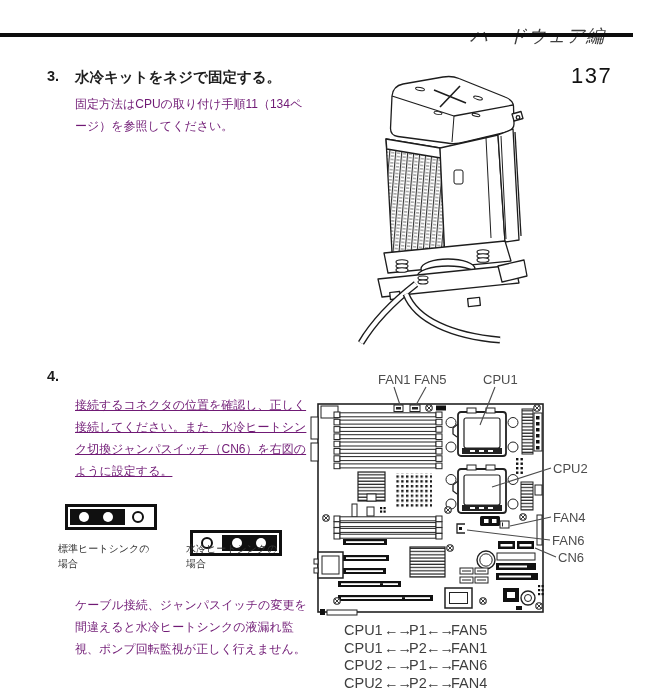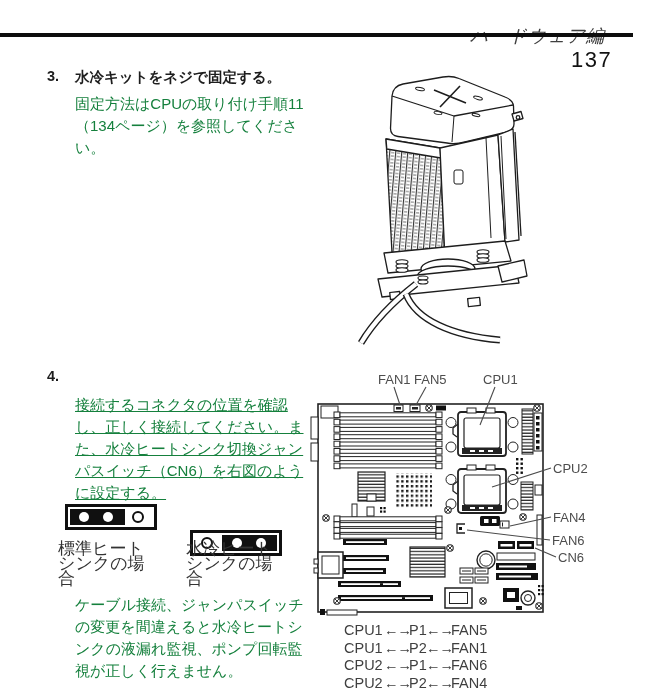--- a/index.html
+++ b/index.html
@@ -9,49 +9,49 @@
     margin:0 auto;
   }
   .abs{position:absolute;}
   
   .hdr-section{font-size:18px;font-style:italic;color:#404040;letter-spacing:1px;margin-top:14px;}
   .hdr-page{font-size:22px;color:#111;letter-spacing:1.5px;}
   .hdr-rule{height:4px;background:#0d0d0d;}
   
   .step-num{font-size:14.5px;font-weight:bold;color:#1d1d1d;}
   .step-title{font-size:14.5px;font-weight:bold;color:#1d1d1d;text-align:center;}
-  .body-text{font-size:15px;line-height:22px;color:#15803d;}
+  .body-text{font-size:12px;line-height:22px;color:#701a75;}
   
   .jumper{width:86px;height:20px;border:3px solid #101010;background:#fff;position:relative;}
   .jcover{position:absolute;top:2px;bottom:2px;width:55px;background:#101010;}
   .jcover.left{left:2px;}
   .jcover.right{right:2px;}
   .jpin{position:absolute;top:50%;transform:translateY(-50%);width:10px;height:10px;border-radius:50%;background:#fff;}
   .jpin.open{width:12px;height:12px;border:2.5px solid #101010;box-sizing:border-box;}
-  .jcaption{font-size:17px;line-height:15px;color:#333;width:94px;}
+  .jcaption{font-size:10px;line-height:15px;color:#333;width:94px;}
   
   .conn{font-size:14.5px;line-height:17.5px;color:#3f3f3f;}
   .conn-row{display:flex;}
   .cc1{width:40px;}
   .ca{width:25px;text-align:center;letter-spacing:-1px;}
   .cc2{width:17px;text-align:right;}
   .cc3{width:48px;}
   
   svg{display:block;}
   .ln{fill:#fff;stroke:#222;stroke-width:1;}
   .blabel{font-size:13px;fill:#4d4d4d;font-family:"Liberation Sans",sans-serif;}
   .leader{stroke:#4a4a4a;stroke-width:1.1;fill:none;}
 </style>
 </head>
 <body>
 
 <div class="page">
 
   <div class="abs hdr-section" style="left:470px;top:10px;">ハードウェア編</div>
-  <div class="abs hdr-page" style="left:571px;top:4px;margin-top:43px;">137</div>
+  <div class="abs hdr-page" style="left:571px;top:20px;margin-top:43px;">137</div>
   <div class="abs hdr-rule" style="left:0px;top:33px;width:633px;"></div>
 
   <div class="abs step-num" style="left:47px;top:68px;">3.</div>
   <div class="abs step-title" style="left:75px;top:68px;">水冷キットをネジで固定する。</div>
   <div class="abs body-text" style="left:75px;top:93px;width:234px;">固定方法はCPUの取り付け手順11（134ページ）を参照してください。</div>
 
   <svg class="abs" style="left:348px;top:72px;" width="185" height="273" viewBox="0 0 185 273">
     <defs>
       <pattern id="fins2" width="6" height="3.4" patternUnits="userSpaceOnUse" patternTransform="rotate(5)">
         <rect width="6" height="3.4" fill="#fff"></rect>

